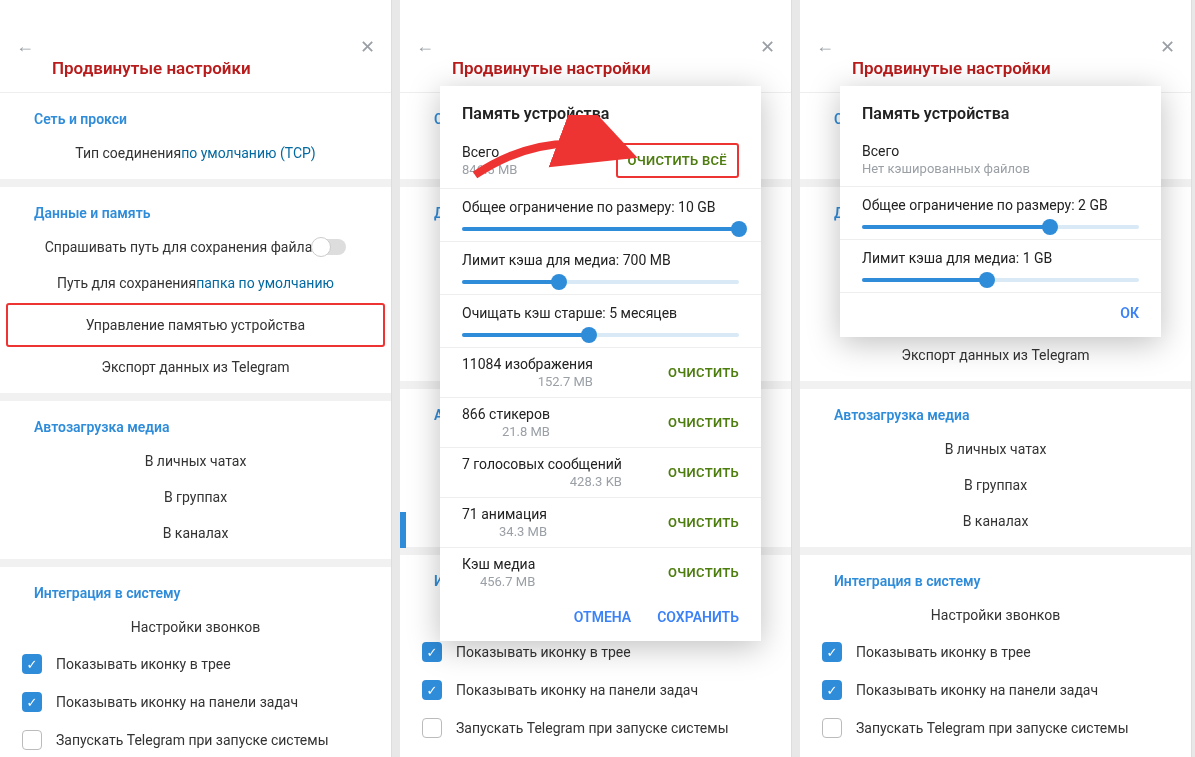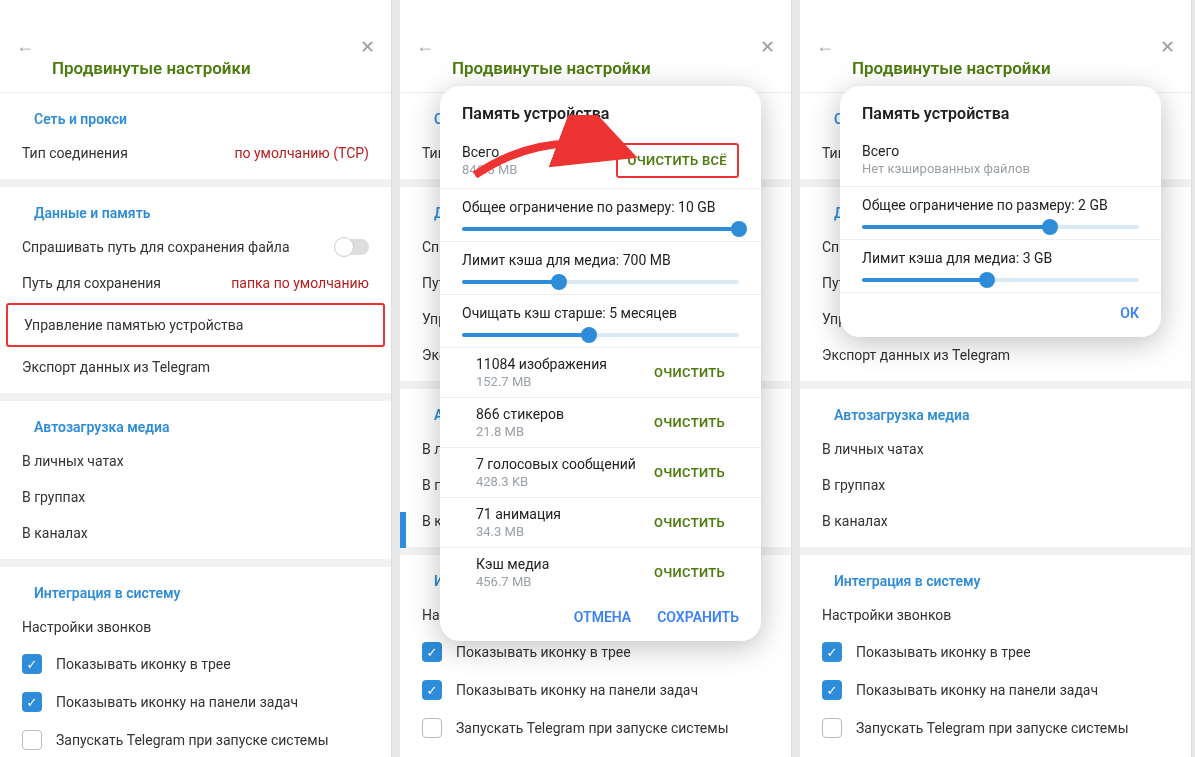--- a/index.html
+++ b/index.html
@@ -21,43 +21,43 @@
     position: relative;
     overflow: hidden;
   }
   .panel-header {
     display: flex;
     align-items: center;
     padding: 14px 16px;
     border-bottom: 1px solid #eee;
   }
   .panel-header .back { color: #9aa0a6; margin-right: 18px; cursor: pointer; font-size: 18px; }
-  .panel-header .title { font-weight: 600; font-size: 17px; color: #4d7c0f; flex: 1; margin-top: 44px; }
+  .panel-header .title { font-weight: 600; font-size: 17px; color: #b91c1c; flex: 1; margin-top: 44px; }
   .panel-header .close { color: #9aa0a6; cursor: pointer; font-size: 18px; }
   .section {
     padding: 8px 0;
     border-bottom: 8px solid #f1f1f1;
   }
   .section-title {
     color: #2f8cd9;
     font-size: 14px;
     font-weight: 600;
     padding: 10px 34px 8px;
   }
   .row {
     display: flex;
     align-items: center;
-    justify-content: space-between;
+    justify-content: center;
     padding: 10px 22px;
     font-size: 14px;
     color: #333;
     cursor: pointer;
   }
   .row .label { color: #333; }
-  .row .value { color: #b91c1c; font-size: 14px; }
+  .row .value { color: #0369a1; font-size: 14px; }
   .row.highlighted { border: 2px solid #e33; border-radius: 3px; margin: 2px 6px; padding: 12px 16px; }
   .toggle {
     width: 34px; height: 16px; border-radius: 10px; background: #ddd; position: relative;
   }
   .toggle::after {
     content: ''; position: absolute; width: 18px; height: 18px; background: #fff;
     border: 1px solid #ccc; border-radius: 50%; top: -2px; left: -1px;
   }
   .checkbox {
     width: 20px; height: 20px; border-radius: 4px; background: #2f8cd9;
@@ -67,21 +67,21 @@
   .checkbox.empty { background: #fff; border: 1.5px solid #bbb; }
   .check-row { display: flex; align-items: center; padding: 9px 22px; font-size: 14px; color: #333; }
 
   
   .dialog {
     position: absolute;
     top: 86px;
     left: 40px;
     right: 30px;
     background: #fff;
-    border-radius: 20px;
+    border-radius: 0;
     box-shadow: 0 6px 30px rgba(0,0,0,.25);
     padding: 18px 0 6px;
     z-index: 10;
   }
   .dialog.short { top: 86px; }
   .dialog-title { font-weight: 600; font-size: 16px; padding: 0 22px 10px; color: #222; }
   .d-section { padding: 10px 22px; border-bottom: 1px solid #eee; }
   .d-section:last-of-type { border-bottom: none; }
   .d-label { font-size: 14px; color: #222; margin-bottom: 2px; }
   .d-sub { font-size: 13px; color: #9aa0a6; }
@@ -89,21 +89,21 @@
   .d-clear { color: #4d7c0f; font-weight: 600; font-size: 13px; cursor: pointer; letter-spacing: .3px; }
   .d-clear.box { border: 2px solid #e33; padding: 8px 10px; border-radius: 3px; }
   .slider {
     margin-top: 12px; height: 4px; background: #d9e9f6; border-radius: 2px; position: relative;
   }
   .slider .track { position: absolute; height: 4px; background: #2f8cd9; border-radius: 2px; left: 0; }
   .slider .thumb {
     position: absolute; width: 16px; height: 16px; background: #2f8cd9;
     border-radius: 50%; top: -6px; transform: translateX(-50%);
   }
-  .media-list .d-section { padding: 8px 36px; }
+  .media-list .d-section { padding: 8px 22px; text-align: right; }
   .dialog-actions { display: flex; justify-content: flex-end; gap: 26px; padding: 12px 22px 10px; }
   .dialog-actions .btn { color: #3b82f6; font-weight: 600; font-size: 14px; cursor: pointer; }
 
   
   .arrow {
     position: absolute; z-index: 20; pointer-events: none;
   }
 
   
   .blue-strip {
@@ -396,21 +396,21 @@
     </div>
 
     <div class="d-section">
       <div class="d-label">Общее ограничение по размеру: 2 GB</div>
       <div class="slider">
           <div class="track" style="width:68%"></div>
           <div class="thumb" style="left:68%"></div>
         </div>
     </div>
     <div class="d-section">
-      <div class="d-label">Лимит кэша для медиа: 3 GB</div>
+      <div class="d-label">Лимит кэша для медиа: 1 GB</div>
       <div class="slider">
           <div class="track" style="width:45%"></div>
           <div class="thumb" style="left:45%"></div>
         </div>
     </div>
 
     <div class="dialog-actions">
       <span class="btn">ОК</span>
     </div>
   </div>

